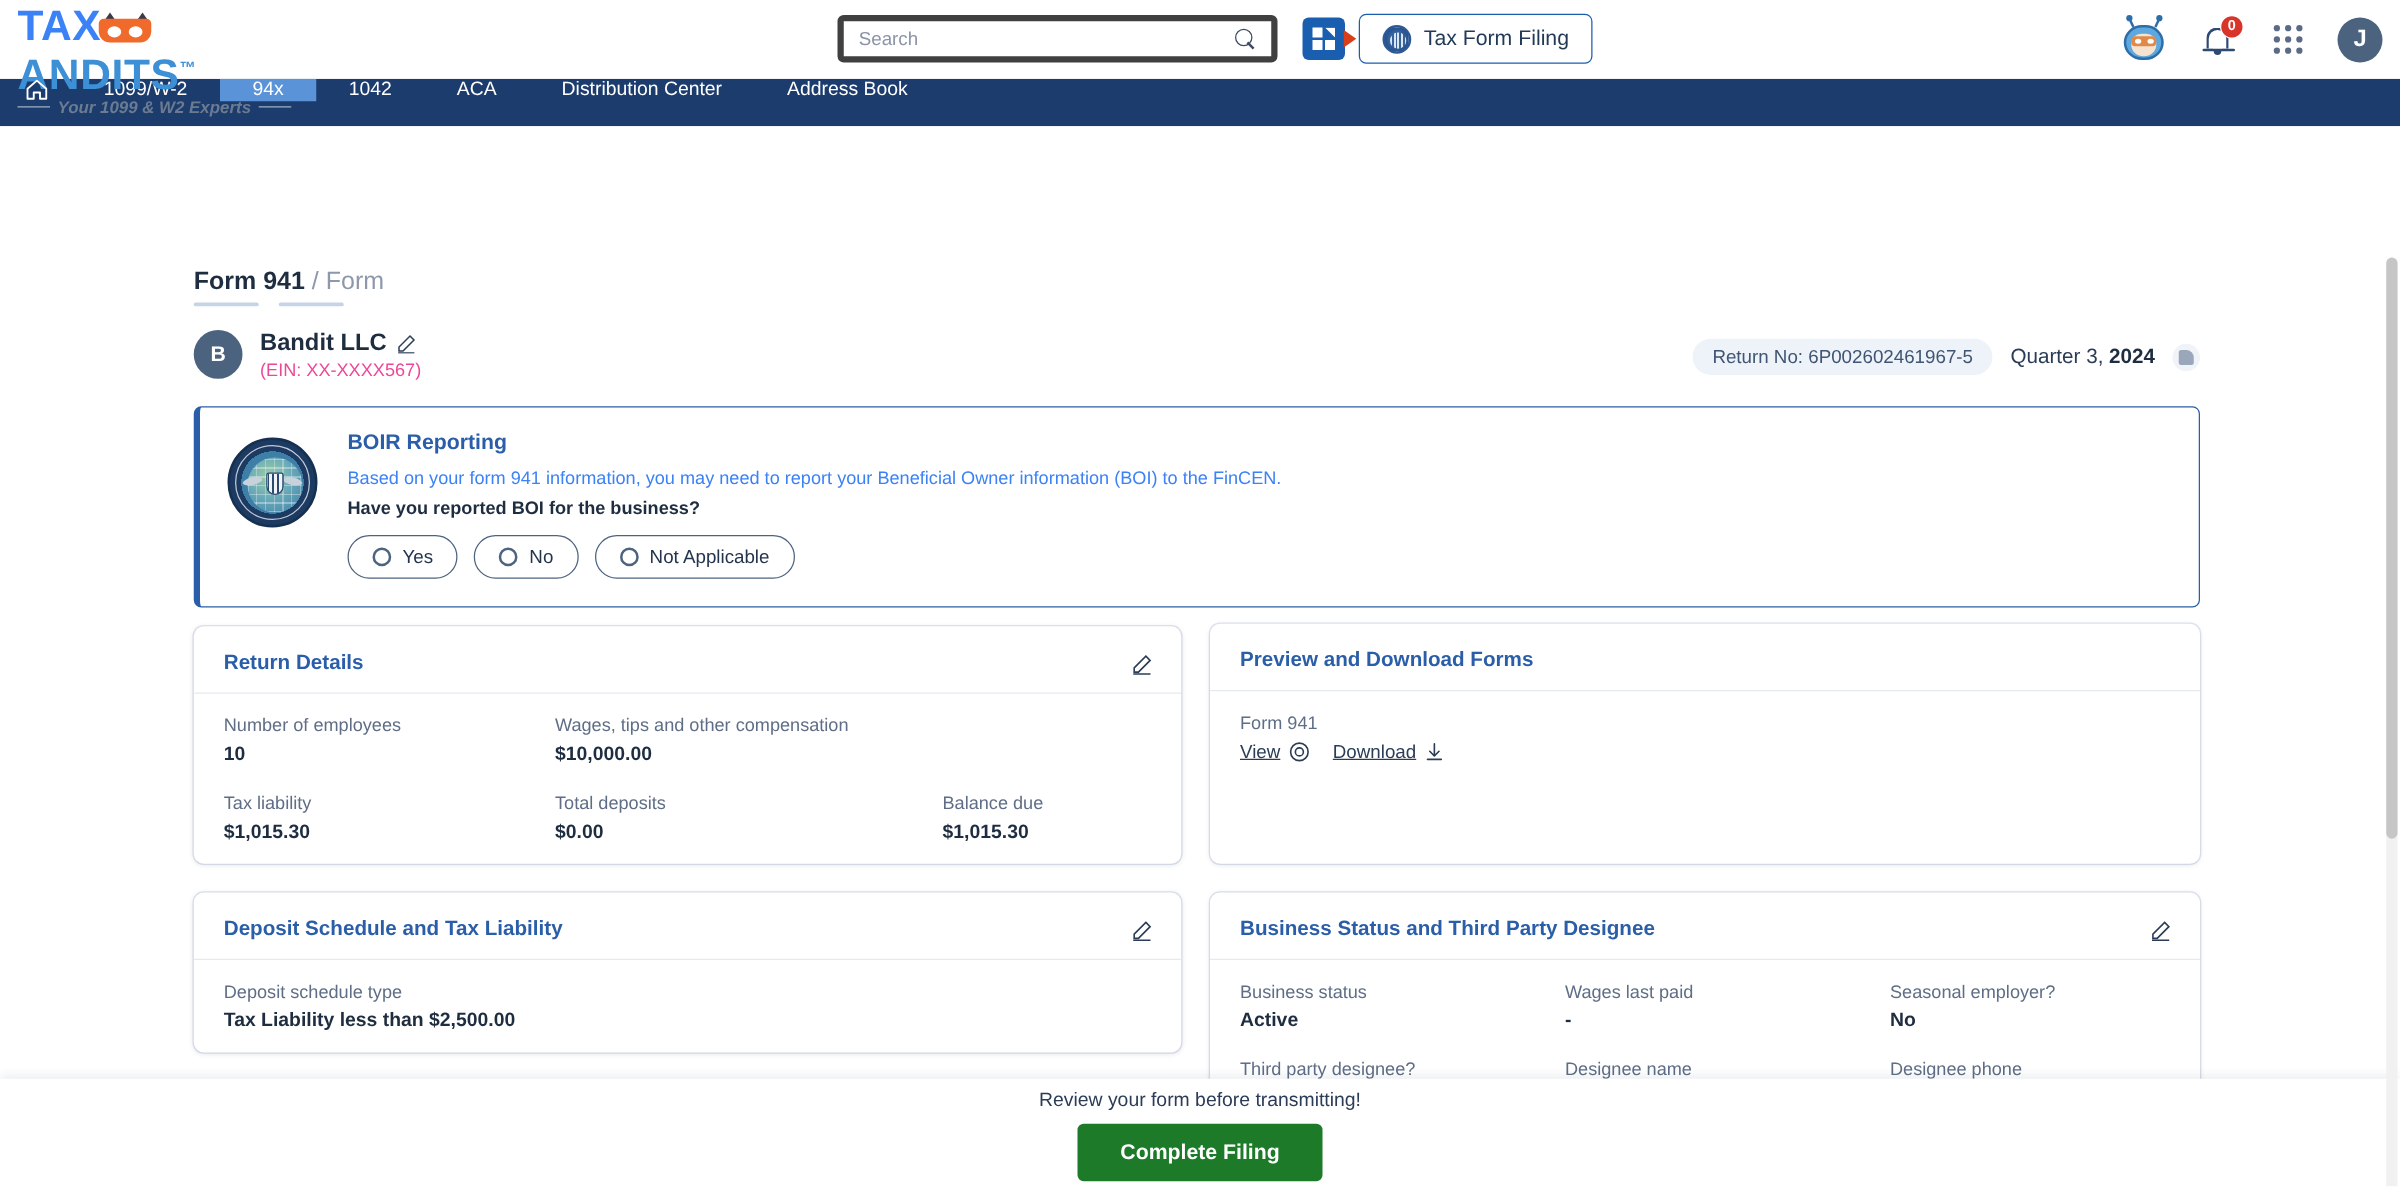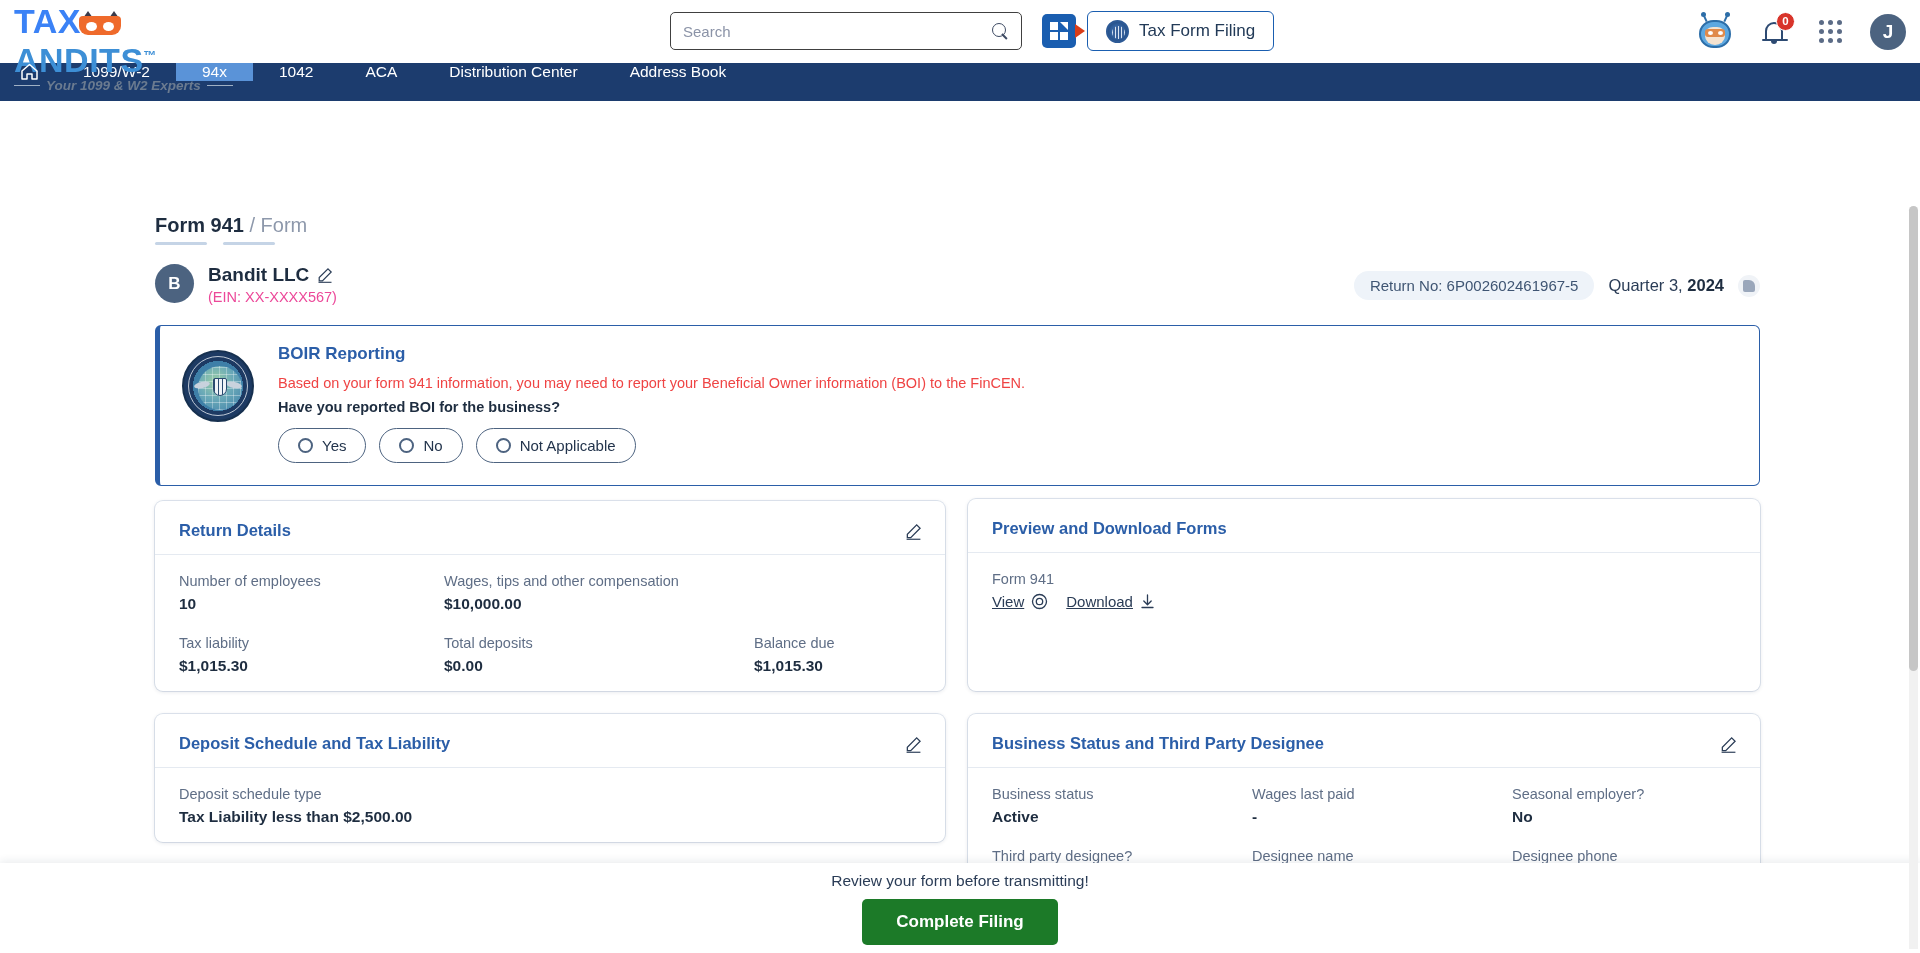--- a/index.html
+++ b/index.html
@@ -36,21 +36,21 @@
   .mask .ear.r { left:28px; }
   .tm { font-size:13px; vertical-align:super; color:#3d8fd6; }
   .logo-tagline {
     margin-top:-2px; font-size:13.5px; font-style:italic; font-weight:600; color:#6b7b90;
     display:flex; align-items:center; gap:6px; white-space:nowrap;
   }
   .logo-tagline .rule { display:inline-block; height:1.5px; background:#9fb0c4; flex:0 0 26px; }
 
   .search-box {
     position:absolute; left:670px; top:12px; width:352px; height:38px;
-    border:1px solid #404040; border-radius:5px; background:#fff;
+    border:5px solid #404040; border-radius:5px; background:#fff;
     display:flex; align-items:center; padding:0 12px;
   }
   .search-box input {
     flex:1; border:none; outline:none; font-size:15px; color:#2c3e55;
     font-family:"Liberation Sans", sans-serif; background:transparent;
   }
   .search-box input::placeholder { color:#8b93a7; }
   .mag { width:17px; height:17px; position:relative; flex:0 0 17px; }
   .mag::before { content:""; position:absolute; left:0; top:0; width:12px; height:12px; border:1.7px solid #3d4a63; border-radius:50%; }
   .mag::after { content:""; position:absolute; left:10px; top:10px; width:7px; height:1.8px; background:#3d4a63; transform:rotate(45deg); transform-origin:left center; }
@@ -180,21 +180,21 @@
     position:absolute; left:29px; top:26px; width:14px; height:18px; background:#f0f4f8;
     border-radius:2px 2px 7px 7px; border:1px solid #2a4a70;
     background-image: repeating-linear-gradient(90deg,#2a4a70 0 1.5px,#f0f4f8 1.5px 4px);
   }
   .fincen-seal .wing {
     position:absolute; top:30px; width:16px; height:6px; background:#c8d2dd; border-radius:50%;
   }
   .fincen-seal .wing.l { left:10px; transform:rotate(-12deg);} .fincen-seal .wing.r { right:10px; transform:rotate(12deg);}
 
   .boir-title { font-size:17px; font-weight:600; color:#2b5ea8; margin-bottom:11px; }
-  .boir-desc { font-size:14.5px; color:#ef4444; margin-bottom:8px; }
+  .boir-desc { font-size:14.5px; color:#3b82f6; margin-bottom:8px; }
   .boir-q { font-size:14.5px; color:#1e2d40; font-weight:700; margin-bottom:13px; }
   .radios { display:flex; gap:13px; }
   .radio-pill {
     display:flex; align-items:center; gap:9px; border:1.4px solid #4d6380; border-radius:22px;
     padding:8px 19px; cursor:pointer; background:#fff;
   }
   .radio-pill .circle { width:15px; height:15px; border-radius:50%; border:2px solid #4d6380; }
   .radio-pill span { font-size:15px; color:#23344c; }
 
   

